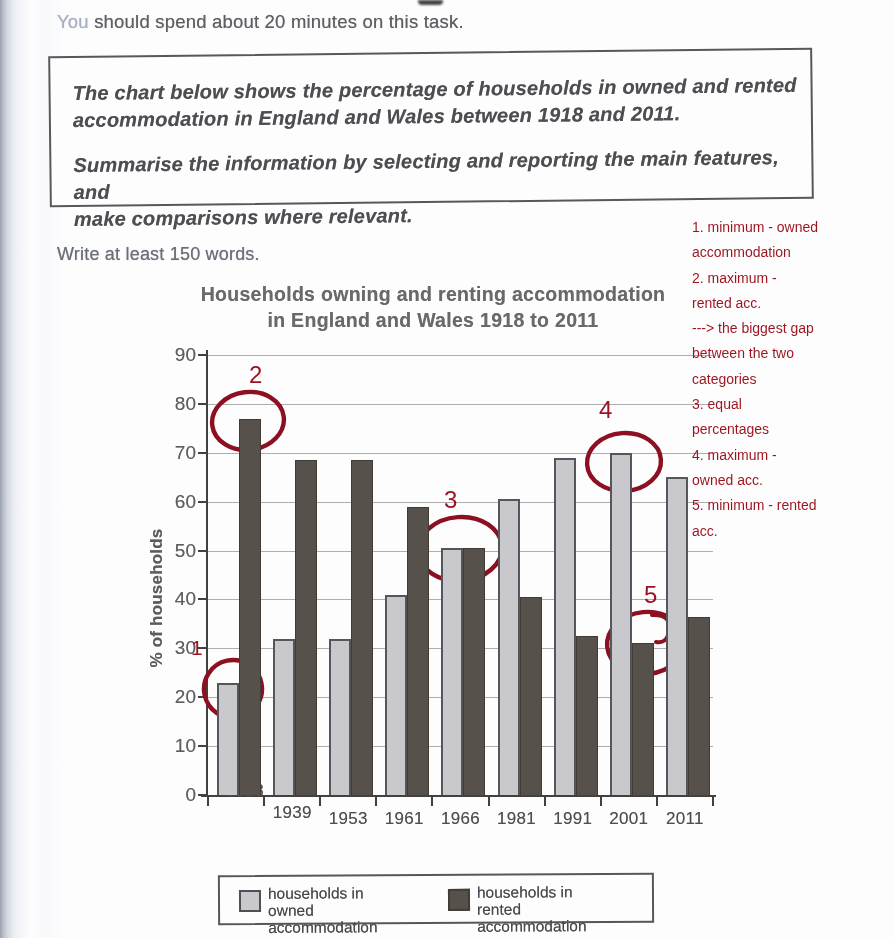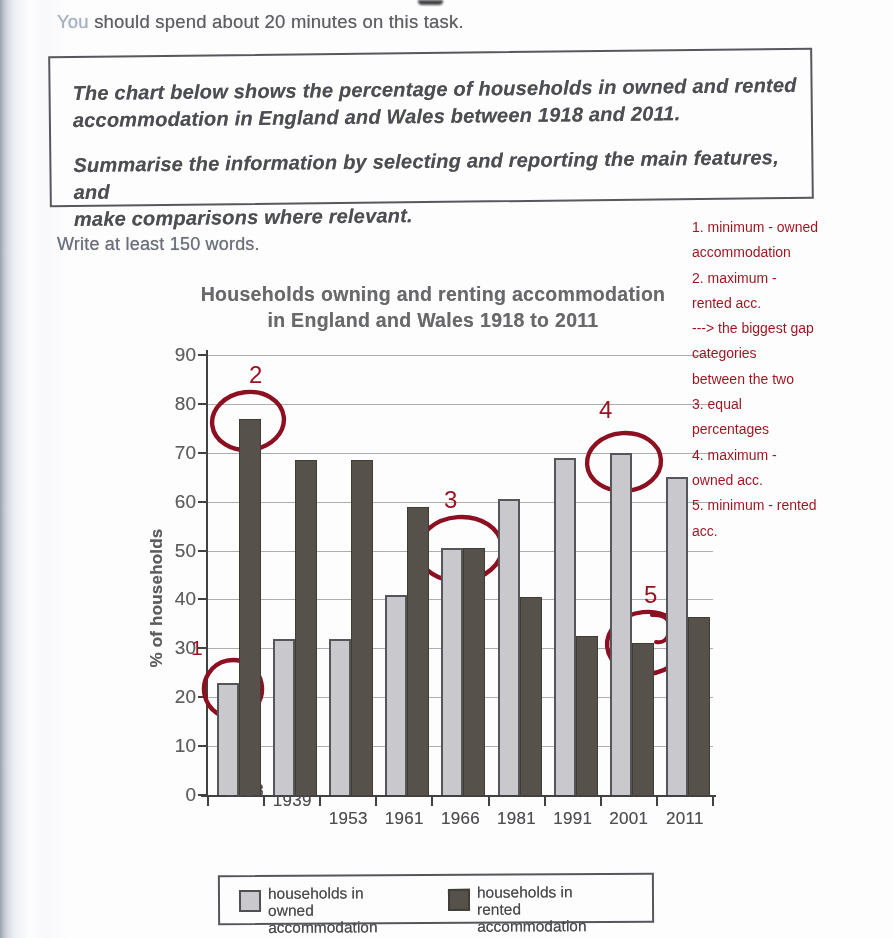--- a/index.html
+++ b/index.html
@@ -33,21 +33,21 @@
     transform:rotate(-0.65deg); transform-origin:center;
   }
   .task-box .inner {
     position:absolute; left:22px; top:22px; width:730px;
     font-style:italic; font-weight:bold; font-size:20px; line-height:27px;
     color:#4c4e52; letter-spacing:.2px;
     text-shadow:0 0 .6px rgba(76,78,82,.6);
   }
   .task-box .para2 { margin-top:18px; }
   .write-words {
-    position:absolute; left:57px; top:234px;
+    position:absolute; left:57px; top:244px;
     font-size:18px; color:#6a6f78; letter-spacing:.2px;
     text-shadow:0 0 .8px rgba(106,111,120,.75);
   }
   
   .chart-title {
     position:absolute; left:173px; top:281px; width:520px;
     text-align:center; font-weight:bold; font-size:19.5px; line-height:26px;
     color:#68696b; letter-spacing:.3px; text-shadow:0 0 .6px rgba(104,105,107,.6);
   }
   .y-title {
@@ -179,21 +179,21 @@
       <div class="xtick" style="left: 279.556px;"></div>
       <div class="xtick" style="left: 335.667px;"></div>
       <div class="xtick" style="left: 391.778px;"></div>
       <div class="xtick" style="left: 447.889px;"></div>
       <div class="xtick" style="left: 504px;"></div>
       <div class="bar owned" style="left: 9px; height: 112.444px; z-index: 2;"></div>
       <div class="bar rented" style="left: 31px; height: 376.444px; z-index: 2;"></div>
       <div class="xlab" style="left: 0px; width: 56.1111px; top: 426px; text-align: right;">1918</div>
       <div class="bar owned" style="left: 65.1111px; height: 156.444px; z-index: 2;"></div>
       <div class="bar rented" style="left: 87.1111px; height: 334.889px; z-index: 2;"></div>
-      <div class="xlab" style="left: 56.1111px; width: 56.1111px; top: 436px;">1939</div>
+      <div class="xlab" style="left: 56.1111px; width: 56.1111px; top: 448px;">1939</div>
       <div class="bar owned" style="left: 121.222px; height: 156.444px; z-index: 2;"></div>
       <div class="bar rented" style="left: 143.222px; height: 334.889px; z-index: 2;"></div>
       <div class="xlab" style="left: 112.222px; width: 56.1111px; top: 454px;">1953</div>
       <div class="bar owned" style="left: 177.333px; height: 200.444px; z-index: 2;"></div>
       <div class="bar rented" style="left: 199.333px; height: 288.444px; z-index: 2;"></div>
       <div class="xlab" style="left: 168.333px; width: 56.1111px; top: 454px; text-align: center;">1961</div>
       <div class="bar owned" style="left: 233.444px; height: 246.889px; z-index: 2;"></div>
       <div class="bar rented" style="left: 255.444px; height: 246.889px; z-index: 2;"></div>
       <div class="xlab" style="left: 224.444px; width: 56.1111px; top: 454px;">1966</div>
       <div class="bar owned" style="left: 289.556px; height: 295.778px; z-index: 2;"></div>
@@ -235,22 +235,22 @@
       <ellipse cx="646" cy="643" rx="39" ry="31" fill="none" stroke="#8c1021" stroke-width="4.4" stroke-linecap="round" transform="rotate(-6 646 643)"></ellipse>
       <path d="M 652 615 q 20 -1 17 16 q -2 13 -13 11" fill="none" stroke="#8c1021" stroke-width="4" stroke-linecap="round"></path>
     </svg>
 
   <div class="margin-notes">
       <div>1. minimum - owned</div>
       <div>accommodation</div>
       <div>2. maximum -</div>
       <div>rented acc.</div>
       <div>---&gt; the biggest gap</div>
+      <div>between the two</div>
       <div>categories</div>
-      <div>between the two</div>
       <div>3. equal</div>
       <div>percentages</div>
       <div>4. maximum -</div>
       <div>owned acc.</div>
       <div>5. minimum - rented</div>
       <div>acc.</div>
     </div>
 
 <div class="pen-label" style="left: 191px; top: 635px; font-size: 21px;">1</div>
     <div class="pen-label" style="left: 249px; top: 362px; font-size: 24px;">2</div>

